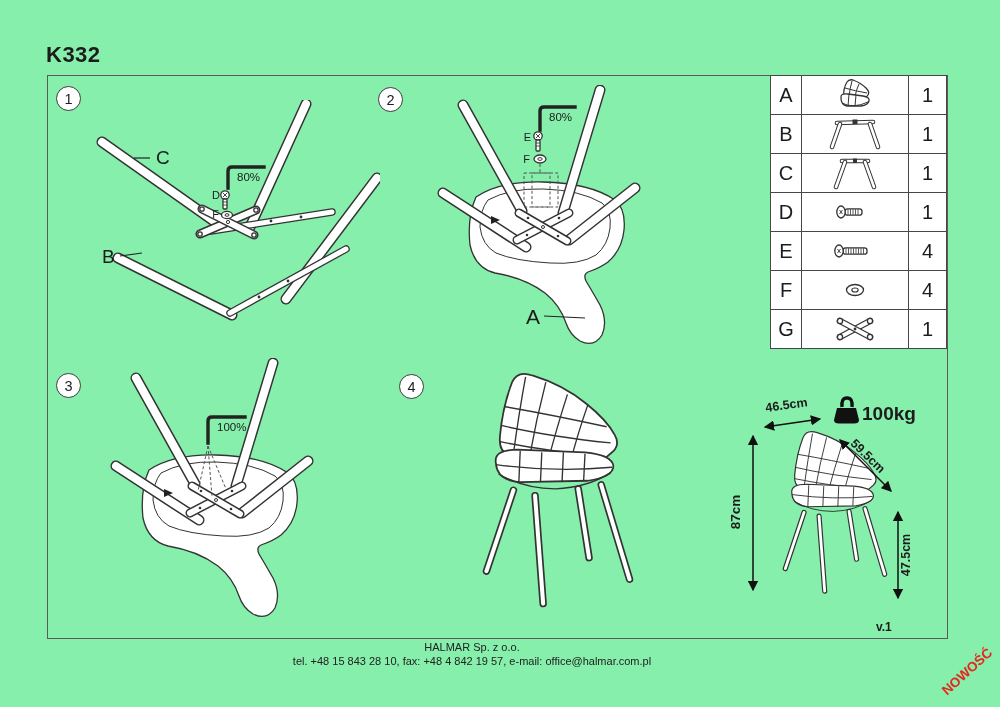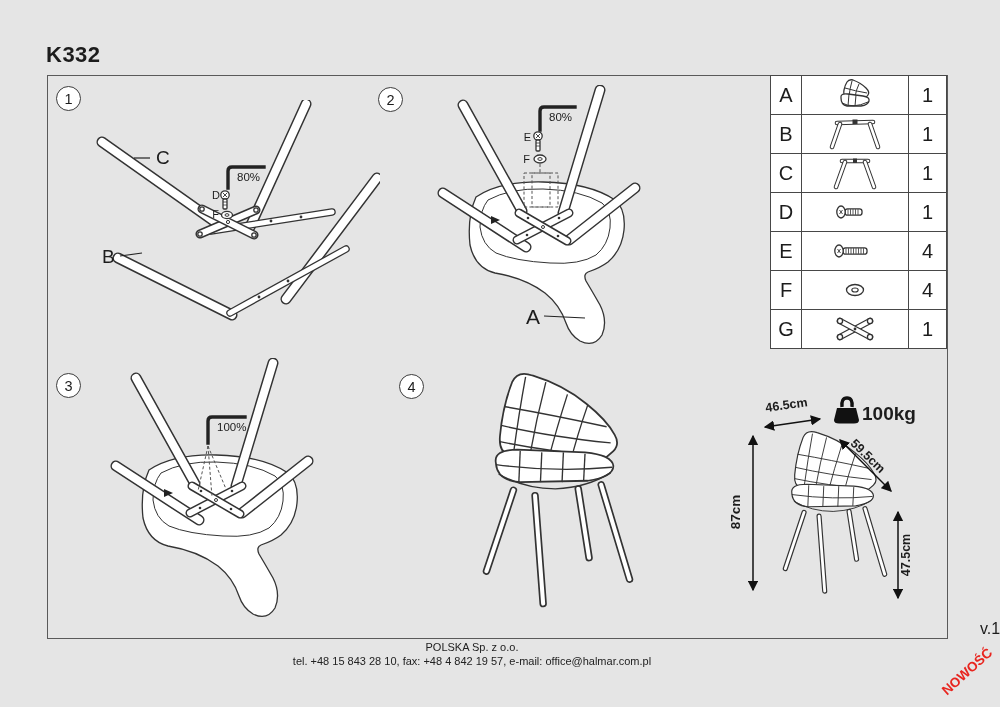--- a/index.html
+++ b/index.html
@@ -1,16 +1,16 @@
 <!DOCTYPE html>
 <html><head>
 <meta charset="utf-8">
 <style>
   html,body{margin:0;padding:0;background:#fff;}
-  .sheet{position:relative;width:1000px;height:707px;background:#e5e5e5;
+  .sheet{position:relative;width:1000px;height:707px;background:#86efac;
          font-family:"Liberation Sans",sans-serif;color:#1c1c1c;overflow:hidden;}
   .abs{position:absolute;}
   #page-title{left:46px;top:42px;font-size:22px;font-weight:bold;letter-spacing:.5px;}
   #main-border{left:47px;top:75px;width:899px;height:562px;border:1px solid #5a5a5a;}
   
   #parts-table{position:absolute;left:770px;top:75px;border-collapse:collapse;background:#fff;}
   #parts-table td{border:1px solid #474747;text-align:center;vertical-align:middle;height:38px;padding:0;}
   td.c-letter{width:30px;font-size:20px;}
   td.c-icon{width:106px;}
   td.c-qty{width:37px;font-size:20px;}
@@ -38,21 +38,21 @@
   .dimtext{font-weight:bold;font-size:12.5px;}
   .arrow{stroke:#111;stroke-width:1.5;fill:none;}
   
   .s-out{stroke:#333;stroke-width:4.6;stroke-linecap:round;fill:none;}
   .s-in{stroke:#fff;stroke-width:2.6;stroke-linecap:round;fill:none;}
   .g-out{stroke:#333;stroke-width:6.5;stroke-linecap:round;fill:none;}
   .g-in{stroke:#fff;stroke-width:4;stroke-linecap:round;fill:none;}
   .leg-out{stroke:#333;stroke-width:5.5;stroke-linecap:round;fill:none;}
   .leg-in{stroke:#fff;stroke-width:3;stroke-linecap:round;fill:none;}
   #footer{left:0;top:641px;width:944px;text-align:center;font-size:11px;line-height:13.5px;color:#222;}
-  #version{left:980px;top:620px;font-size:16px;font-weight:normal;}
+  #version{left:876px;top:620px;font-size:12px;font-weight:bold;}
   #new-badge{left:936px;top:664px;font-size:13.5px;font-weight:bold;color:#e8251f;transform:rotate(-42deg);}
 </style>
 </head>
 <body>
 
 <div class="sheet">
 
   <svg width="0" height="0" style="position:absolute" aria-hidden="true">
     <defs>
       <symbol id="chairSym" viewBox="0 0 160 180">
@@ -367,17 +367,17 @@
       </td>
       <td class="c-qty"><span>1</span></td>
     </tr>
   </tbody>
     </table>
 
   <div class="abs" id="version">v.1</div>
   <div class="abs" id="new-badge">NOWOŚĆ</div>
 
   <div class="abs" id="footer">
-    <div>POLSKA Sp. z o.o.</div>
+    <div>HALMAR Sp. z o.o.</div>
     <div>tel. +48 15 843 28 10, fax: +48 4 842 19 57, e-mail: office@halmar.com.pl</div>
   </div>
 
 </div>
 
 </body></html>

